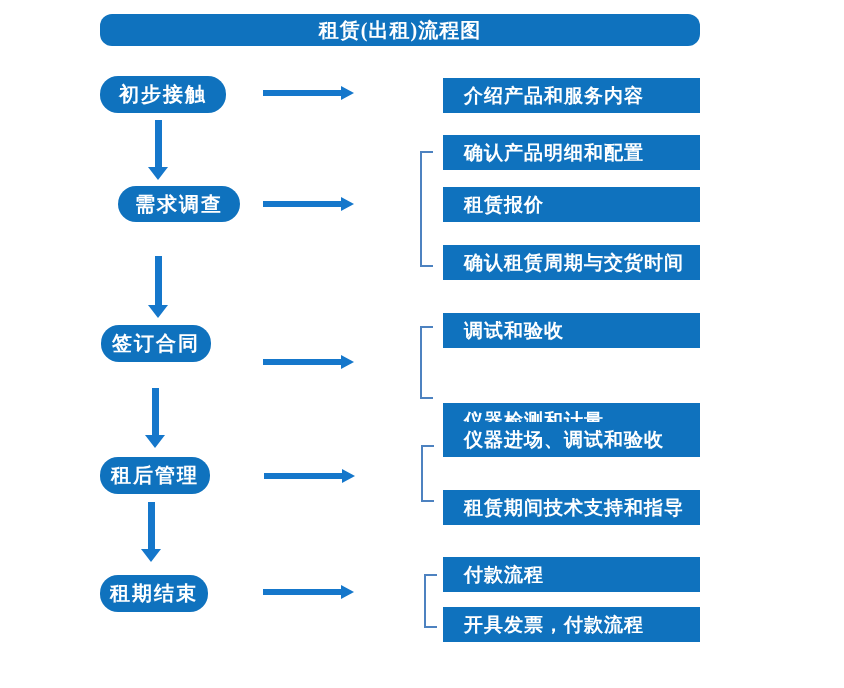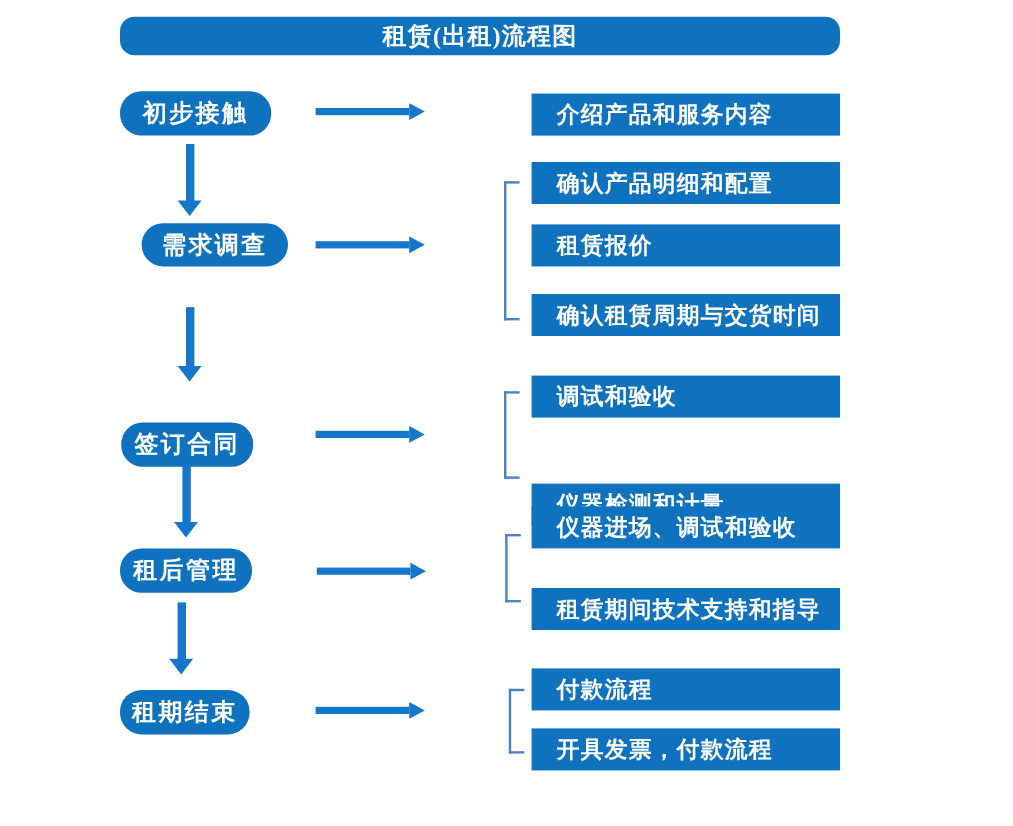--- a/index.html
+++ b/index.html
@@ -98,21 +98,21 @@
 </style>
 </head>
 <body>
 
 <div class="canvas">
 
   <div class="title-bar">租赁(出租)流程图</div>
 
   <div class="stage-box" style="left:100px; top:76px;  width:126px; height:37px;">初步接触</div>
   <div class="stage-box" style="left:100px; top:186px; width:122px; height:36px;margin-left:18px;">需求调查</div>
-  <div class="stage-box" style="left:101px; top:352px; width:110px; height:37px;">签订合同</div>
+  <div class="stage-box" style="left:101px; top:325px; width:110px; height:37px;">签订合同</div>
   <div class="stage-box" style="left:100px; top:575px; width:108px; height:37px;">租期结束</div>
   <div class="stage-box" style="left:100px; top:457px; width:110px; height:37px;">租后管理</div>
 
   <div class="v-arrow" style="left:148px; top:120px; height:60px;">
     <div class="shaft"></div>
       <div class="head"></div>
   </div>
   <div class="v-arrow" style="left:148px; top:256px; height:62px;">
     <div class="shaft"></div>
       <div class="head"></div>

